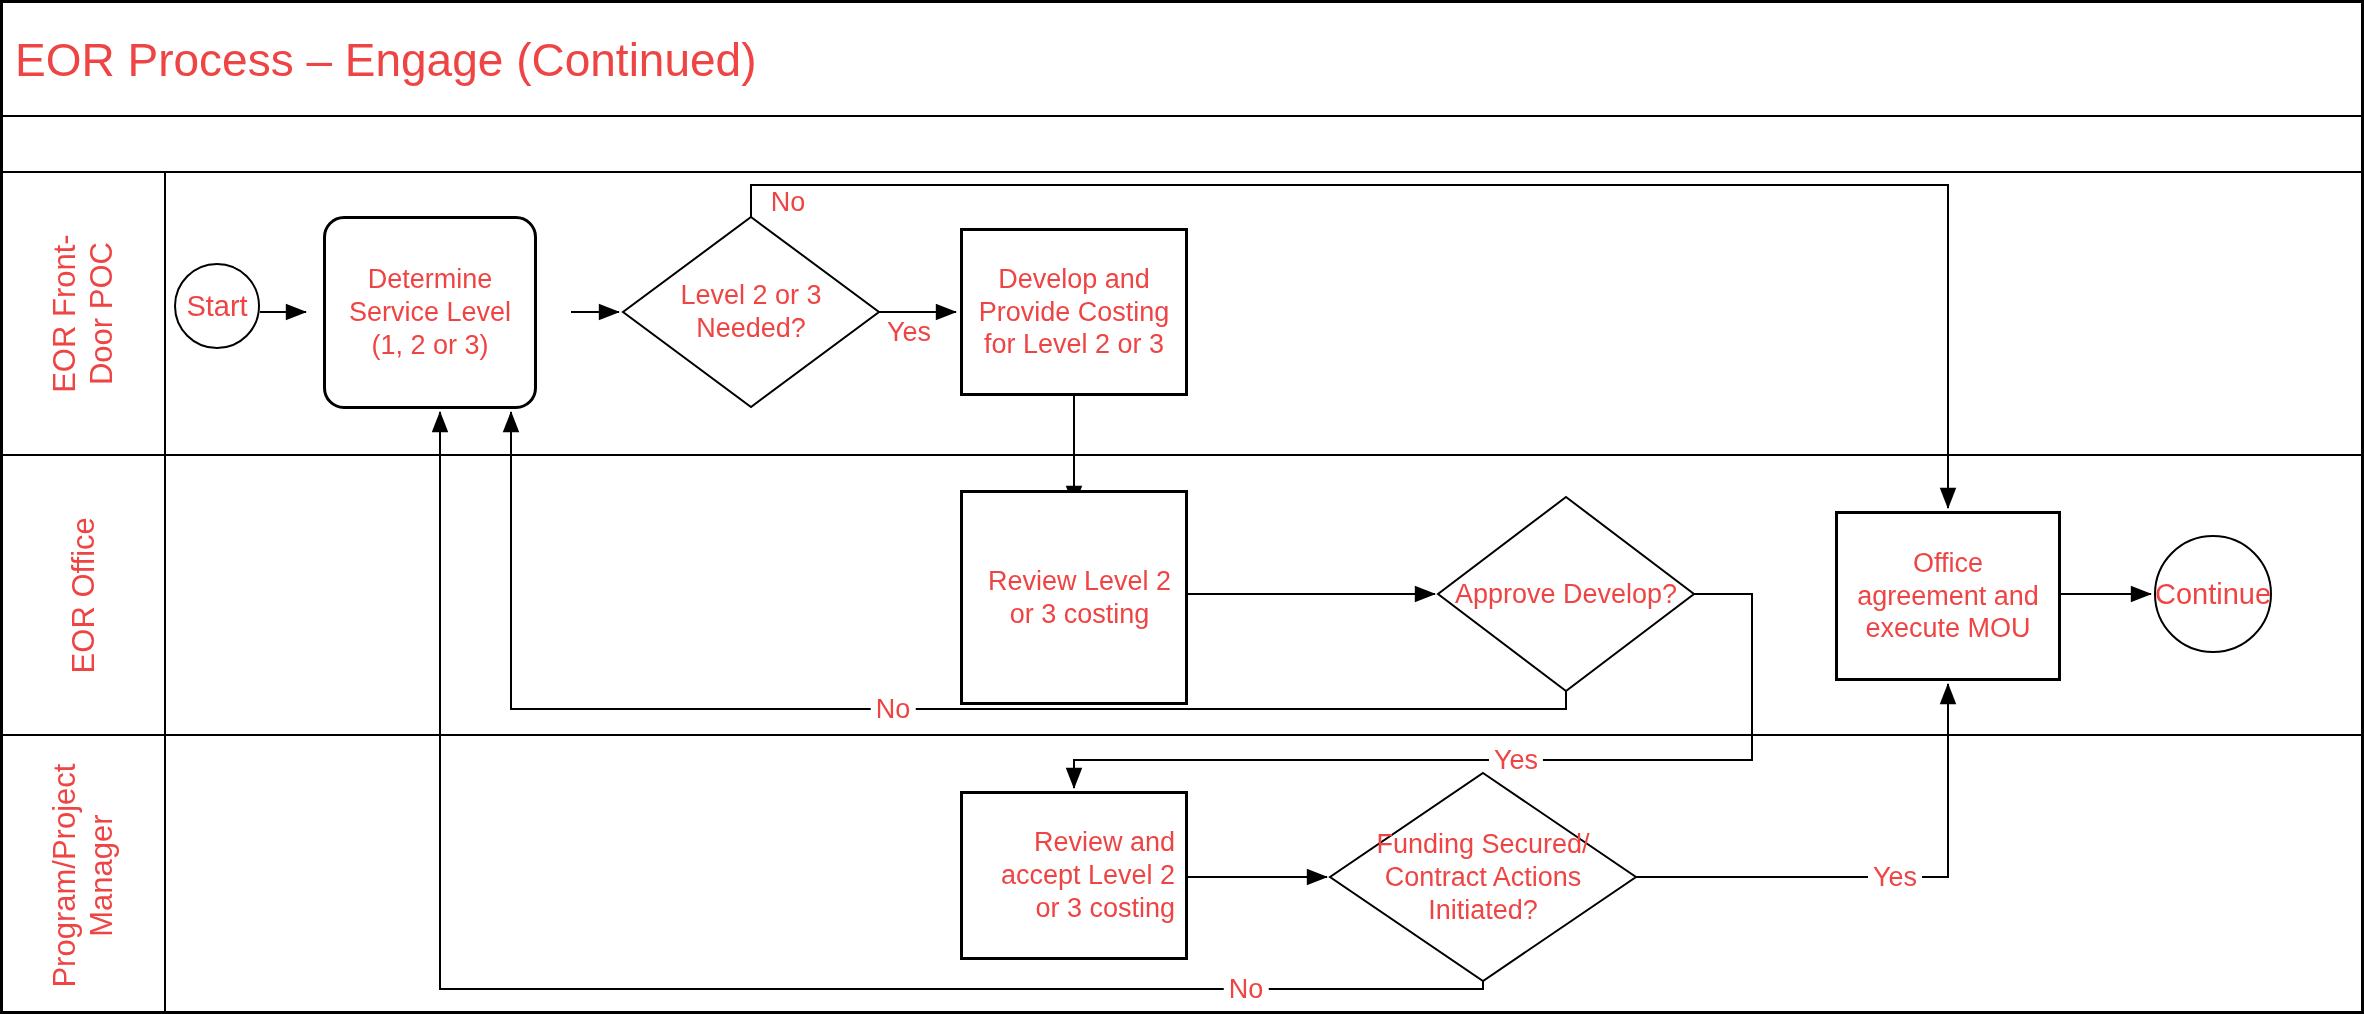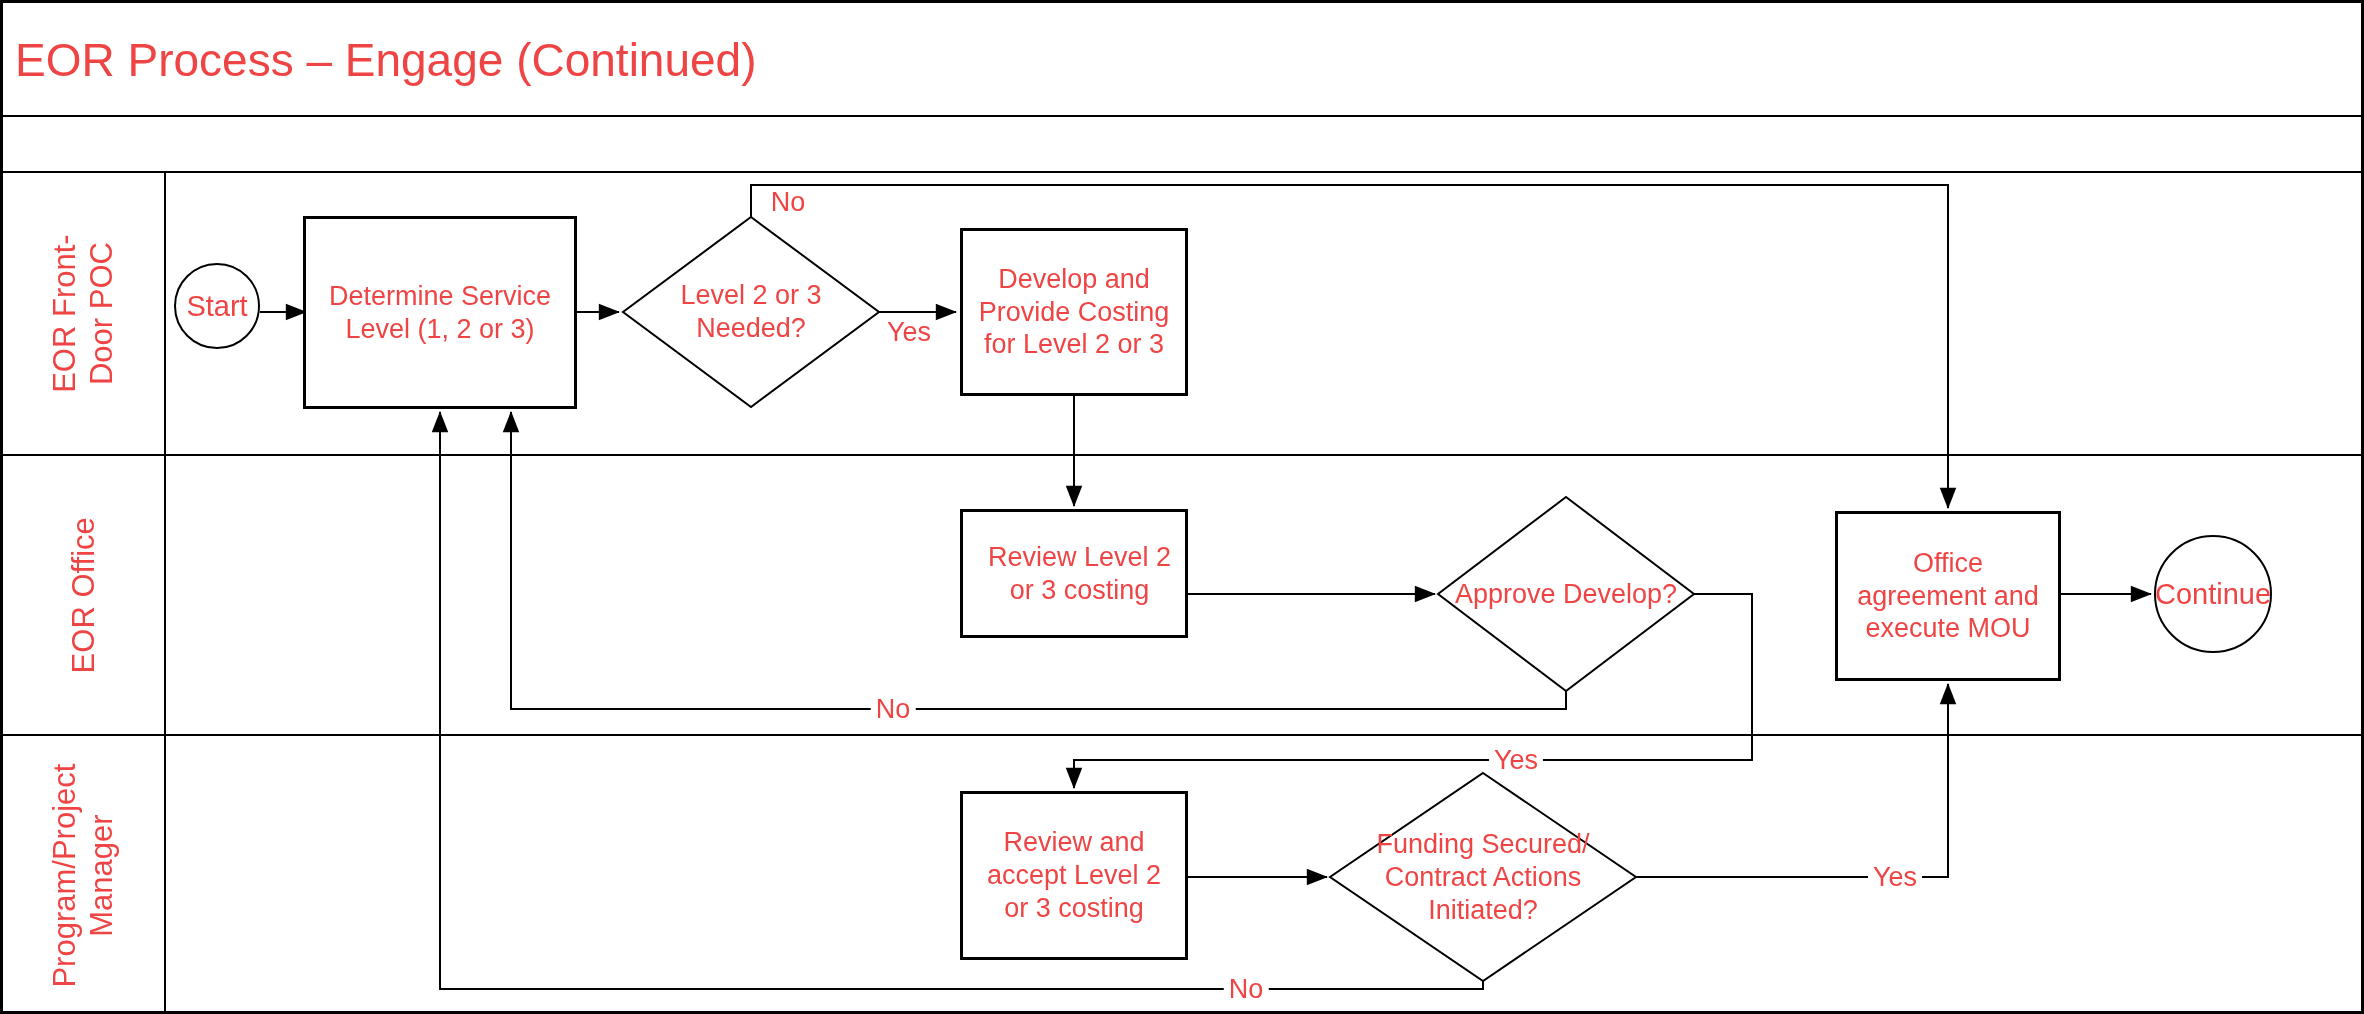--- a/index.html
+++ b/index.html
@@ -141,45 +141,45 @@
     <span class="rot">EOR Office</span>
   </div>
   <div class="lane-cell" style="top:732px; height:282px;">
     <span class="rot">Program/Project Manager</span>
   </div>
 
   <div class="node-circle" style="left:171px; top:260px; width:86px; height:86px;">
     <span>Start</span>
   </div>
 
-  <div class="node-box" style="left:300px; top:213px; width:274px; height:193px;">
+  <div class="node-box" style="left:320px; top:213px; width:214px; height:193px;border-radius:21px;">
     <span>Determine Service Level (1, 2 or 3)</span>
   </div>
 
   <div class="diamond-label" style="left:748px; top:309px; width:200px;">Level 2 or 3 Needed?</div>
 
   <div class="node-box" style="left:957px; top:225px; width:228px; height:168px;">
     <span>Develop and Provide Costing for Level 2 or 3</span>
   </div>
 
-  <div class="node-box" style="left:957px; top:506px; width:228px; height:129px;padding-left:21px;">
+  <div class="node-box" style="left:957px; top:487px; width:228px; height:215px;padding-left:21px;">
     <span>Review Level 2 or 3 costing</span>
   </div>
 
   <div class="diamond-label" style="left:1563px; top:591px; width:240px;">Approve Develop?</div>
 
   <div class="node-box" style="left:1832px; top:508px; width:226px; height:170px;">
     <span>Office agreement and execute MOU</span>
   </div>
 
   <div class="node-circle" style="left:2151px; top:532px; width:118px; height:118px;">
     <span>Continue</span>
   </div>
 
-  <div class="node-box" style="left:957px; top:788px; width:228px; height:169px;">
+  <div class="node-box" style="left:957px; top:788px; width:228px; height:169px;text-align:right;">
     <span>Review and accept Level 2 or 3 costing</span>
   </div>
 
   <div class="diamond-label" style="left:1480px; top:874px; width:230px;">Funding Secured/ Contract Actions Initiated?</div>
 
   <span class="edge-label" style="left:785px; top:199px;">No</span>
   <span class="edge-label" style="left:906px; top:329px;">Yes</span>
   <span class="edge-label on-line" style="left:890px; top:706px;">No</span>
   <span class="edge-label on-line" style="left:1513px; top:757px;">Yes</span>
   <span class="edge-label on-line" style="left:1892px; top:874px;">Yes</span>

